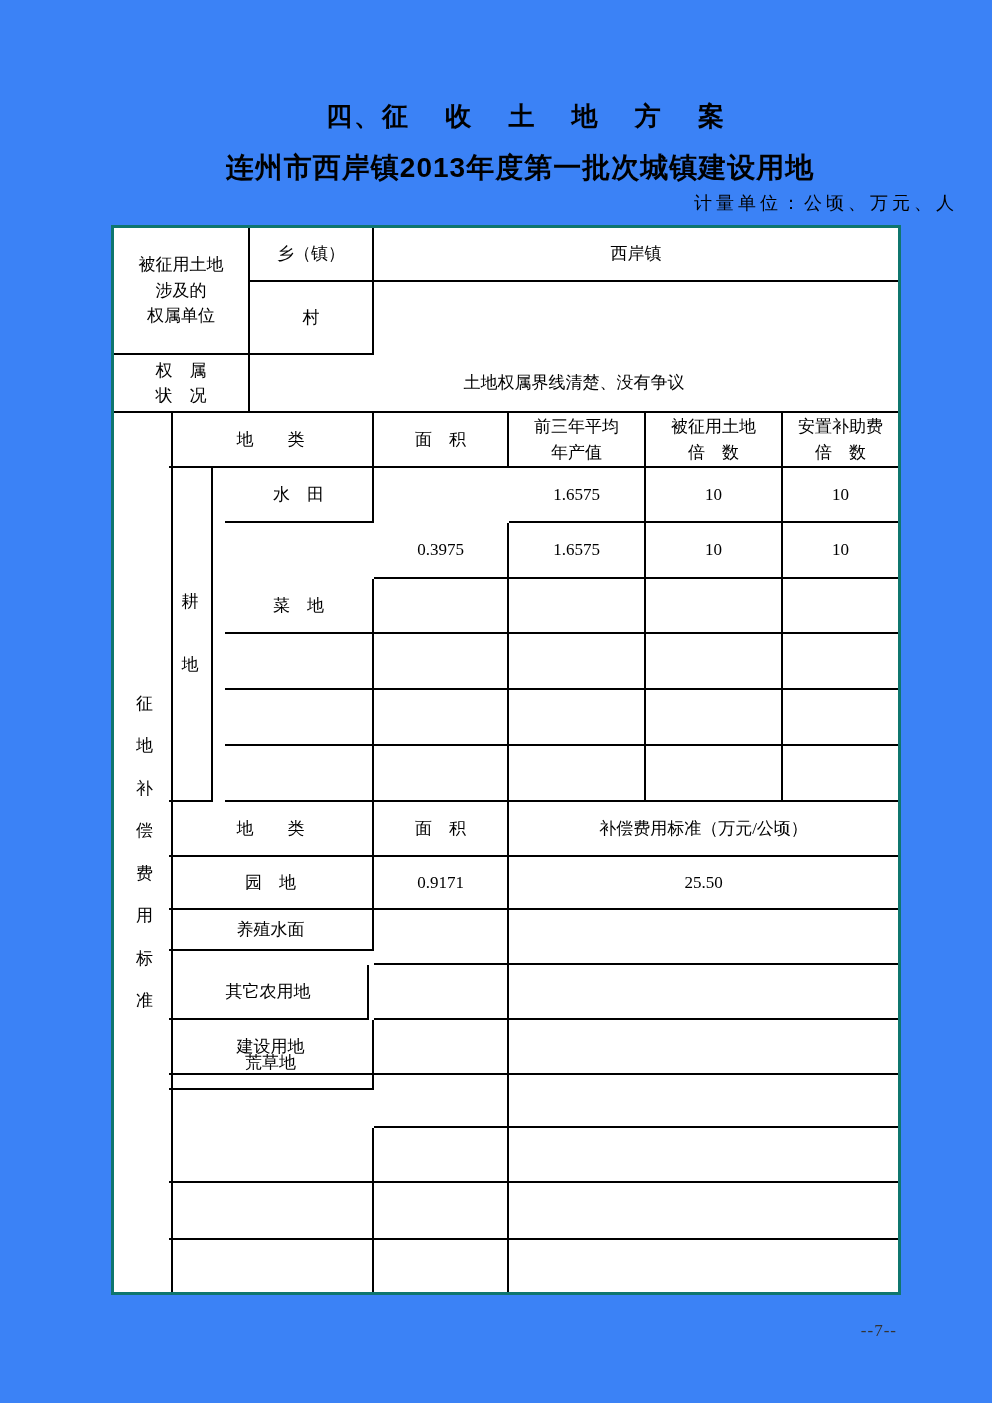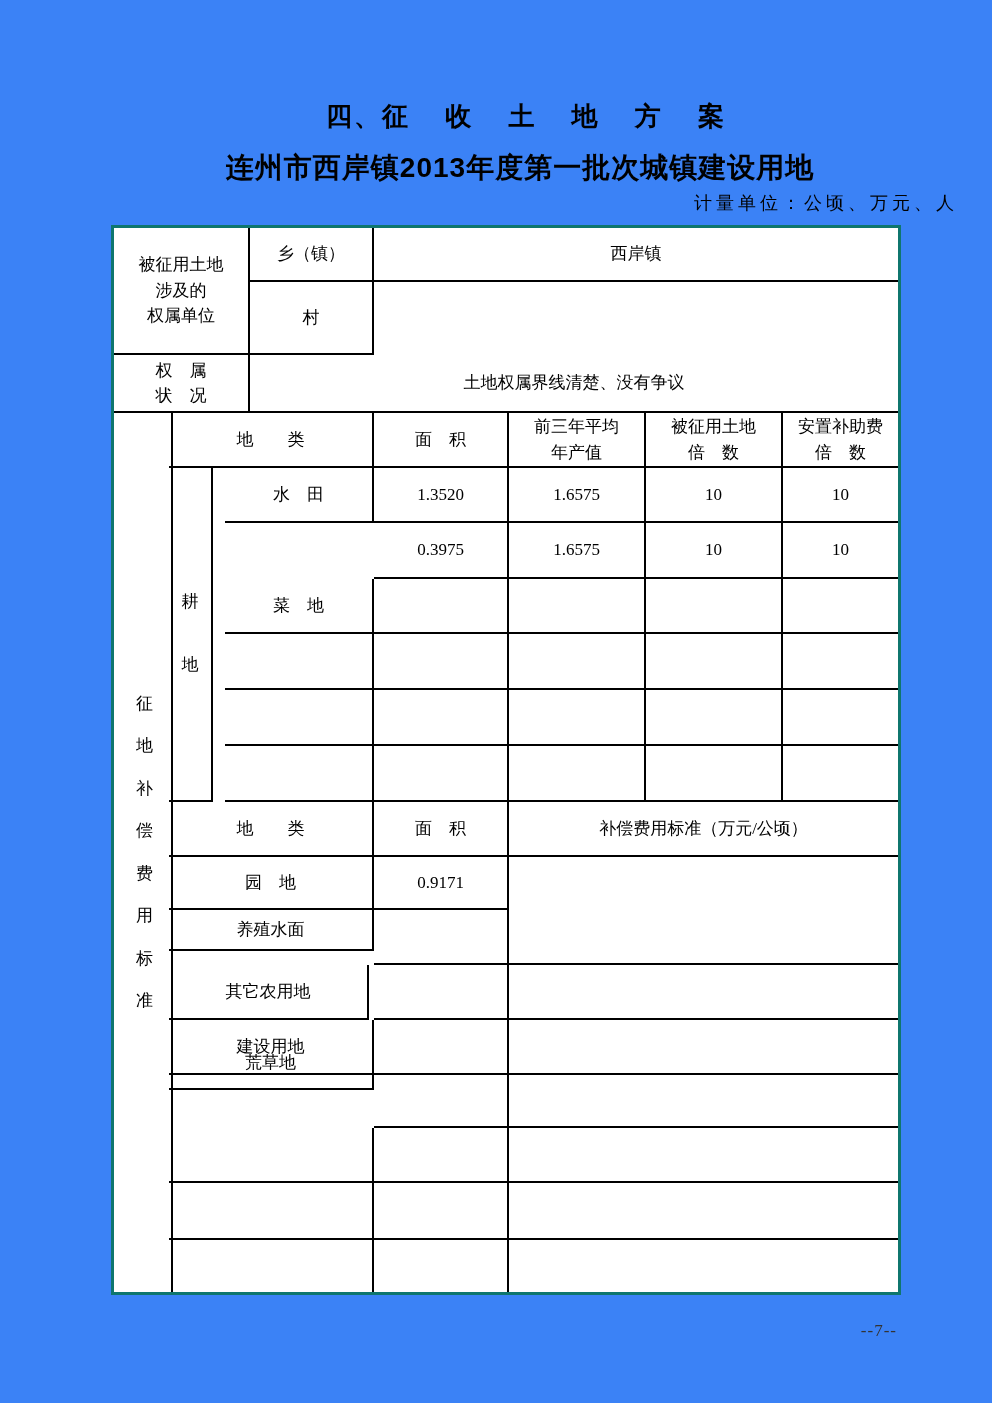--- a/index.html
+++ b/index.html
@@ -58,21 +58,20 @@
     <div class="c pre" style="left:532px;top:185px;width:137px;height:55px">被征用土地
 倍　数</div>
     <div class="c nr pre" style="left:669px;top:185px;width:115px;height:55px">安置补助费
 倍　数</div>
 
     <div class="c vert wide" style="left:55px;top:240px;width:44px;height:334px">
         <span>耕地</span>
       </div>
 
     <div class="c" style="left:111px;top:240px;width:149px;height:55px">水　田</div>
-    <div class="c" style="left:260px;top:240px;width:135px;height:55px">1.3520</div>
     <div class="c" style="left:395px;top:240px;width:137px;height:55px">1.6575</div>
     <div class="c" style="left:532px;top:240px;width:137px;height:55px">10</div>
     <div class="c nr" style="left:669px;top:240px;width:115px;height:55px">10</div>
 
     <div class="c" style="left:260px;top:295px;width:135px;height:56px">0.3975</div>
     <div class="c" style="left:395px;top:295px;width:137px;height:56px">1.6575</div>
     <div class="c" style="left:532px;top:295px;width:137px;height:56px">10</div>
     <div class="c nr" style="left:669px;top:295px;width:115px;height:56px">10</div>
 
     <div class="c" style="left:111px;top:351px;width:149px;height:55px">菜　地</div>
@@ -98,20 +97,21 @@
     <div class="c" style="left:395px;top:518px;width:137px;height:56px"></div>
     <div class="c" style="left:532px;top:518px;width:137px;height:56px"></div>
     <div class="c nr" style="left:669px;top:518px;width:115px;height:56px"></div>
 
     <div class="c" style="left:55px;top:574px;width:205px;height:55px">地　　类</div>
     <div class="c" style="left:260px;top:574px;width:135px;height:55px">面　积</div>
     <div class="c nr" style="left:395px;top:574px;width:389px;height:55px">补偿费用标准（万元/公顷）</div>
 
     <div class="c" style="left:55px;top:629px;width:205px;height:53px">园　地</div>
     <div class="c" style="left:260px;top:629px;width:135px;height:53px">0.9171</div>
+    <div class="c nr" style="left:395px;top:629px;width:389px;height:53px">25.50</div>
 
     <div class="c" style="left:55px;top:682px;width:205px;height:41px">养殖水面</div>
     <div class="c" style="left:260px;top:682px;width:135px;height:55px"></div>
     <div class="c nr" style="left:395px;top:682px;width:389px;height:55px"></div>
 
     <div class="c" style="left:55px;top:737px;width:200px;height:55px">其它农用地</div>
     <div class="c" style="left:260px;top:737px;width:135px;height:55px"></div>
     <div class="c nr" style="left:395px;top:737px;width:389px;height:55px"></div>
 
     <div class="c" style="left:55px;top:792px;width:205px;height:55px">建设用地</div>

